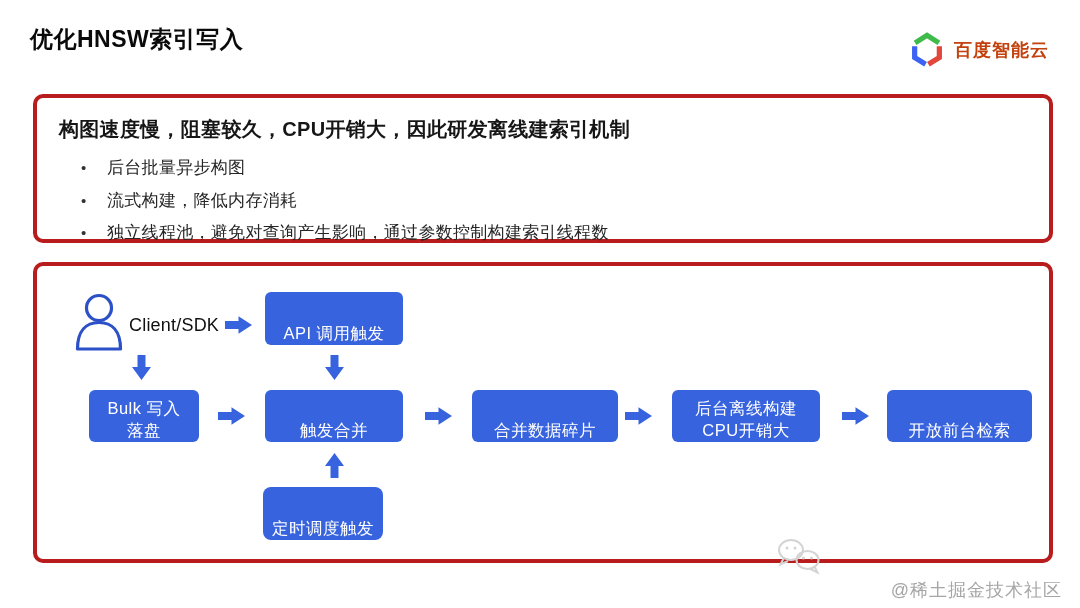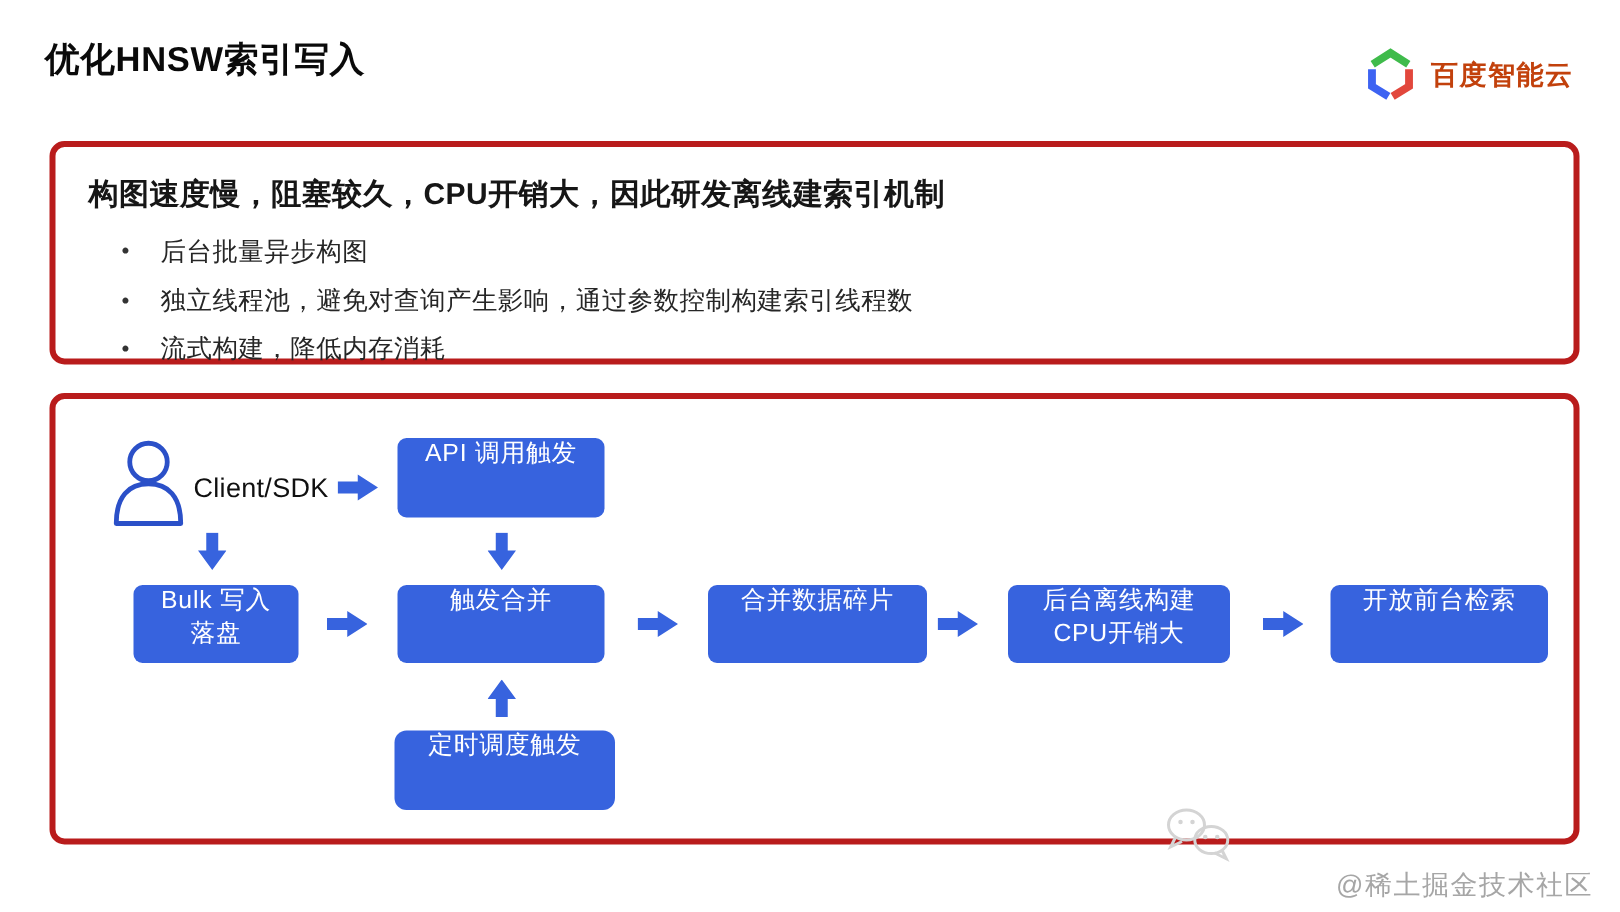--- a/index.html
+++ b/index.html
@@ -21,21 +21,21 @@
   .card-diagram{top:262px;height:301px;}
 
   .summary-heading{font-size:20px;font-weight:700;color:#161616;margin:5px 0 9px 2px;letter-spacing:.3px;}
   .summary-list{list-style:none;}
   .summary-list li{position:relative;font-size:17px;color:#262626;line-height:32.5px;padding-left:50px;letter-spacing:.3px;}
   .summary-list li::before{content:"•";position:absolute;left:24px;color:#333;font-size:15px;}
 
   
   .abs{position:absolute;}
   .node{position:absolute;height:52px;background:var(--blue);color:#fff;border-radius:6px;
-        display:flex;flex-direction:column;align-items:center;justify-content:flex-start;
+        display:flex;flex-direction:column;align-items:center;justify-content:flex-end;
         font-size:16.5px;font-weight:500;line-height:1.32;text-align:center;letter-spacing:.5px;}
   .client-label{font-size:18px;color:#101010;letter-spacing:.2px;}
 
   .arrow-r{position:absolute;width:27px;height:18px;background:var(--blue);
            clip-path:polygon(0 28%,50% 28%,50% 2%,100% 50%,50% 98%,50% 72%,0 72%);}
   .arrow-d{position:absolute;width:19px;height:25px;background:var(--blue);
            clip-path:polygon(29% 0,71% 0,71% 48%,100% 48%,50% 100%,0 48%,29% 48%);}
   .arrow-u{position:absolute;width:19px;height:25px;background:var(--blue);
            clip-path:polygon(50% 0,100% 52%,71% 52%,71% 100%,29% 100%,29% 52%,0 52%);}
 
@@ -57,22 +57,22 @@
       <path d="M7 17 L7 29 L18.5 36" stroke="#3D63F2" stroke-width="5.5" fill="none"></path>
       <path d="M33 17 L33 29 L21.5 36" stroke="#E2473C" stroke-width="5.5" fill="none"></path>
     </svg>
     <span class="brand-text">百度智能云</span>
   </div>
 
   <section class="card card-summary">
     <h2 class="summary-heading">构图速度慢，阻塞较久，CPU开销大，因此研发离线建索引机制</h2>
     <ul class="summary-list">
       <li>后台批量异步构图</li>
+      <li>流式构建，降低内存消耗</li>
       <li>独立线程池，避免对查询产生影响，通过参数控制构建索引线程数</li>
-      <li>流式构建，降低内存消耗</li>
     </ul>
   </section>
 
   <section class="card card-diagram">
 
     <svg class="abs" style="left:36px;top:27px;" width="52" height="58" viewBox="0 0 52 58">
       <path d="M4.5 56 C4.5 38 13 29.5 26 29.5 C39 29.5 47.5 38 47.5 56 Z" fill="none" stroke="#2B50C8" stroke-width="3.2" stroke-linejoin="round"></path>
       <circle cx="26" cy="15" r="12.5" fill="#fff" stroke="#2B50C8" stroke-width="3.2"></circle>
     </svg>
     <span class="abs client-label" style="left:92px;top:49px;">Client/SDK</span>
@@ -111,21 +111,21 @@
     </div>
 
     <div class="arrow-r" style="left:805px;top:141px;"></div>
 
     <div class="node" style="left:850px;top:124px;width:145px;">
       <span>开放前台检索</span>
     </div>
 
     <div class="arrow-u" style="left:288px;top:187px;"></div>
 
-    <div class="node" style="left:226px;top:221px;width:147px;height:53px;border-radius:8px;">
+    <div class="node" style="left:226px;top:221px;width:120px;height:53px;border-radius:8px;">
       <span>定时调度触发</span>
     </div>
 
   </section>
 
   <div class="wm-row1">
     <svg width="46" height="38" viewBox="0 0 46 38">
       <g fill="none" stroke="#d4d4d4" stroke-width="2">
         <ellipse cx="15" cy="13" rx="12" ry="10"></ellipse>
         <path d="M7.5 21.5 L4.5 27.5 L12 24"></path>

